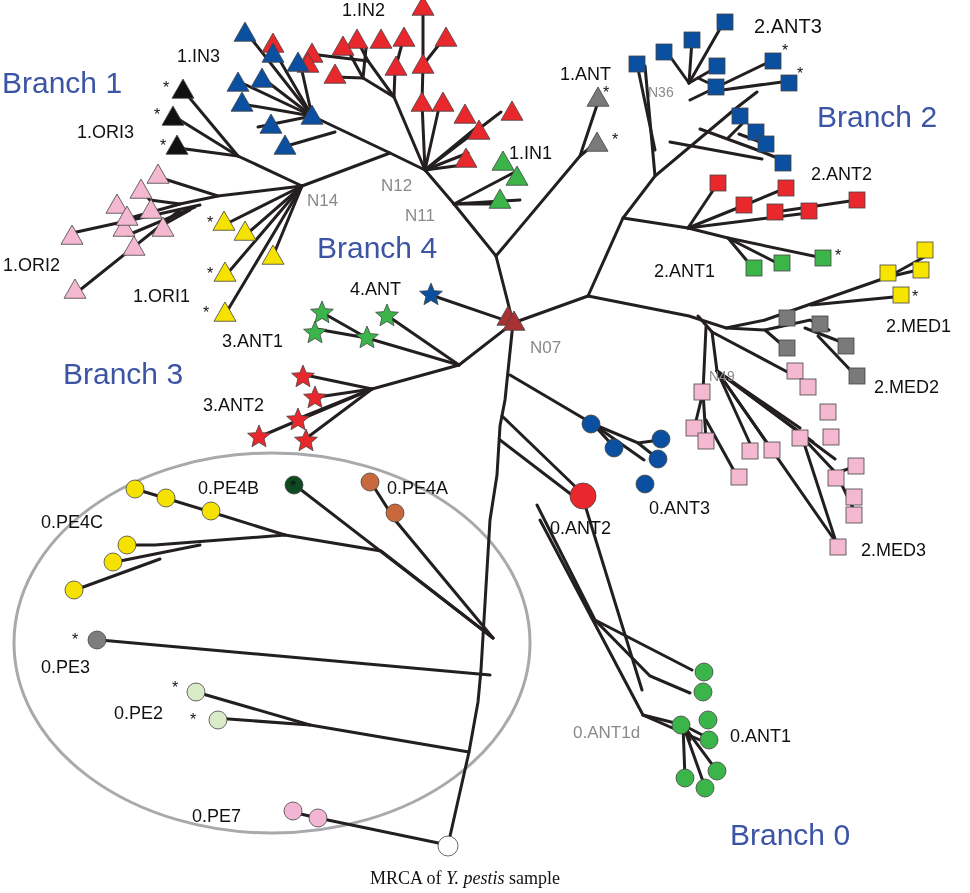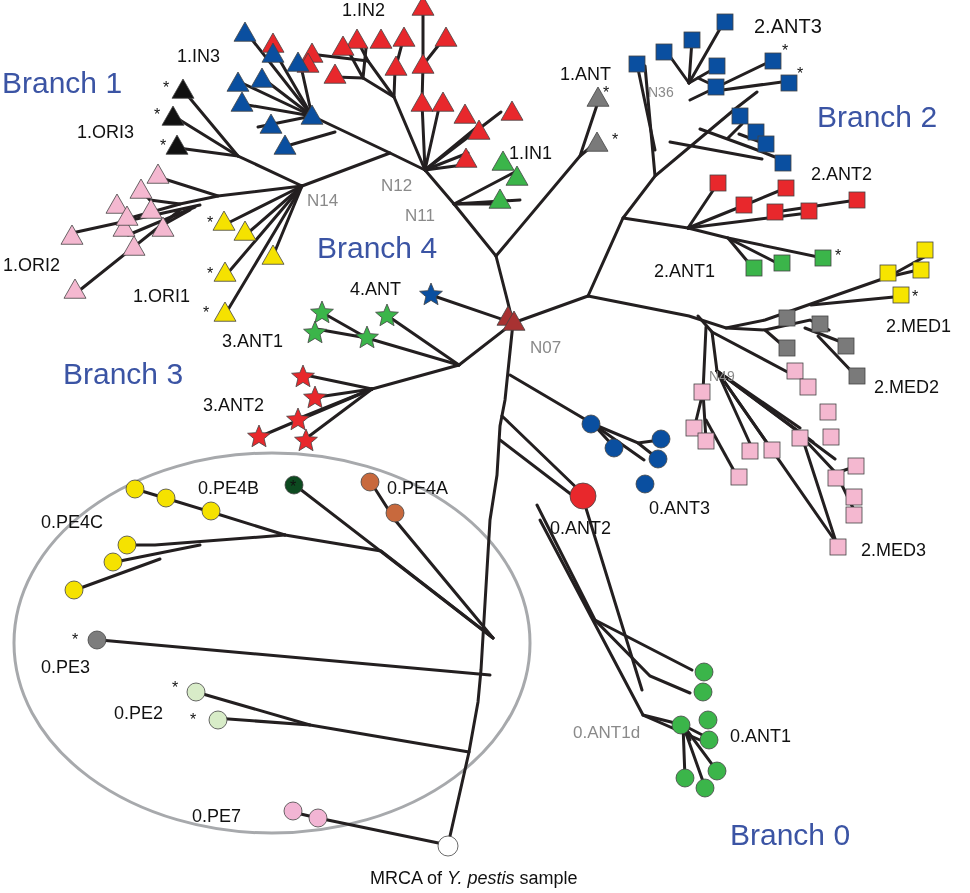--- a/index.html
+++ b/index.html
@@ -6,21 +6,21 @@
   body { width:970px; height:893px; overflow:hidden; position:relative; font-family:"Liberation Sans", sans-serif; }
   #tree { position:absolute; left:0; top:0; }
   .edge { stroke:#231f20; stroke-width:3; fill:none; stroke-linecap:round; }
   .ellipse { stroke:#a7a9ac; stroke-width:3; fill:none; }
   .lbl { font-family:"Liberation Sans", sans-serif; font-size:18px; fill:#111; }
   .node-lbl { font-family:"Liberation Sans", sans-serif; font-size:17px; fill:#8a8a8a; }
   .branch-lbl { font-family:"Liberation Sans", sans-serif; font-size:30px; fill:#3b54a4; }
   .star-mark { font-family:"Liberation Sans", sans-serif; font-size:16px; fill:#111; }
   .sym { stroke:#444; stroke-width:0.8; }
   .caption { position:absolute; left:0; width:970px; top:868px; text-align:left; font-size:18px; color:#111; }
-  .caption span.cap { position:absolute; left:370px; white-space:nowrap; }
+  .caption span.cap { position:absolute; left:370px; white-space:nowrap;font-family:Liberation Serif, serif; }
 </style>
 </head>
 <body>
 
 <svg id="tree" width="970" height="893" viewBox="0 0 970 893">
 
   <ellipse class="ellipse" cx="272" cy="643" rx="258" ry="190"></ellipse>
 
   <g id="edges">
       <polyline points="448,845 469,752 478,702 481,670 490,520 497,475 500,426 505,400 513,323" class="edge"></polyline>

